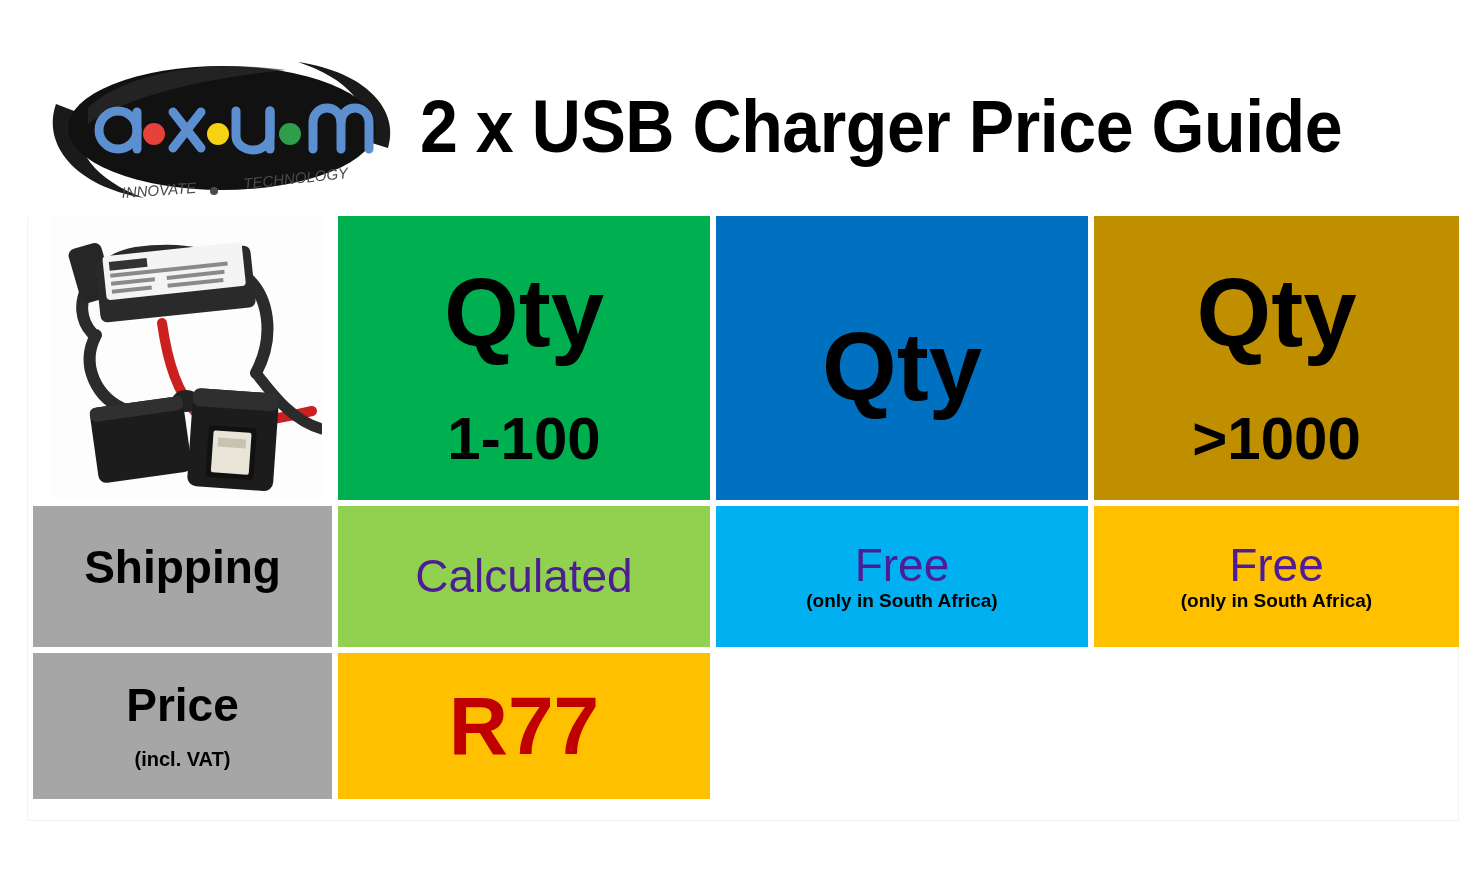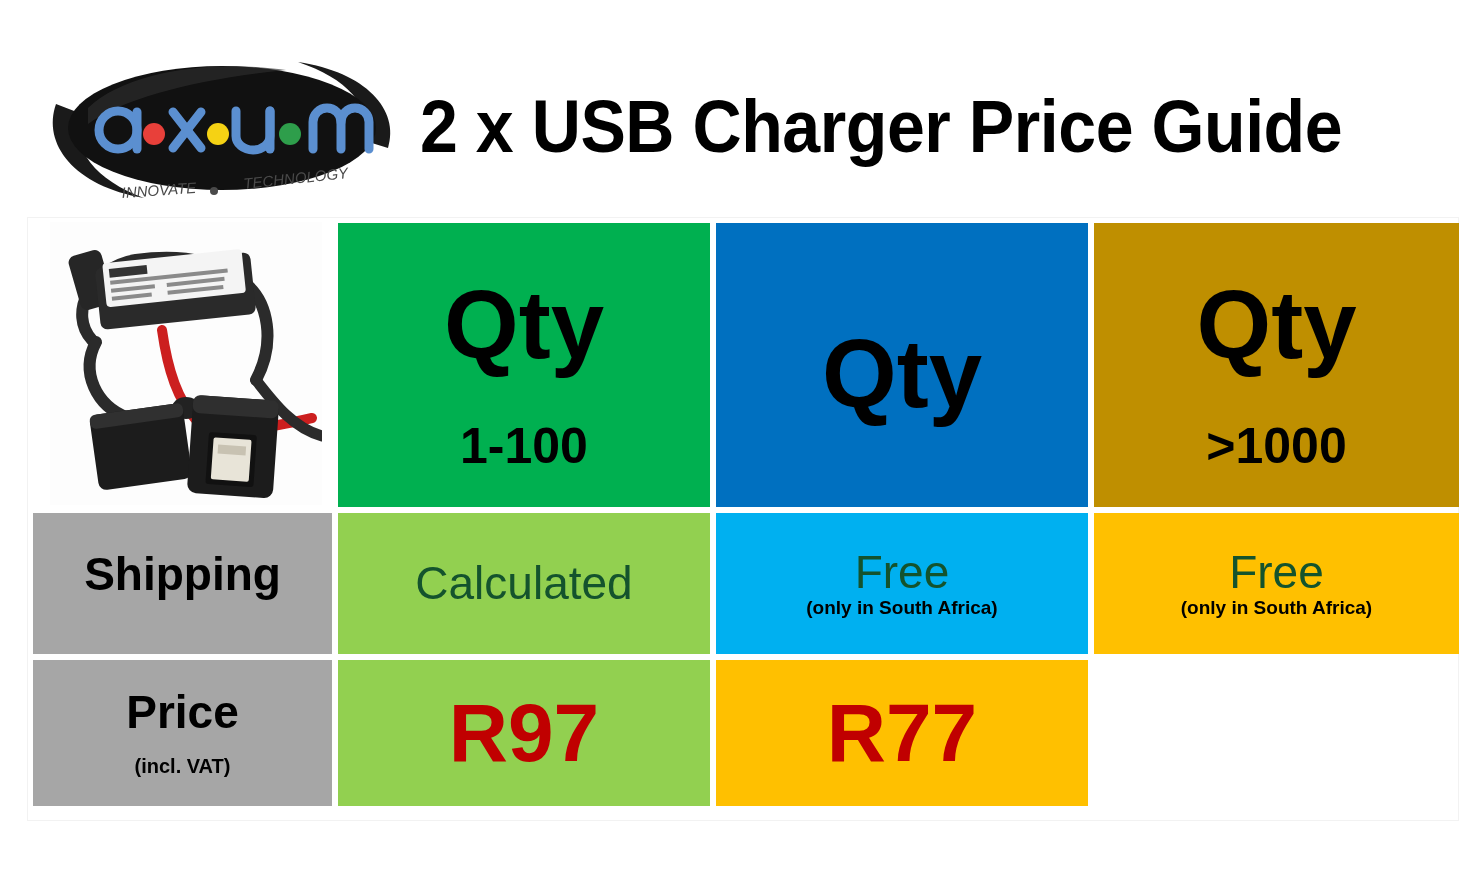--- a/index.html
+++ b/index.html
@@ -61,21 +61,21 @@
     width: 1432px;
     height: 604px;
     border: 1px solid #f2f2f2;
     box-sizing: border-box;
     background: #ffffff;
   }
 
   .grid {
     position: absolute;
     left: 27px;
-    top: 217px;
+    top: 210px;
     width: 1432px;
     height: 604px;
     display: grid;
     grid-template-columns: 305px 378px 378px 371px;
     grid-template-rows: 290px 147px 152px;
     column-gap: 0px;
     row-gap: 0px;
     box-sizing: border-box;
     padding: 3px 4px 4px 3px;
   }
@@ -131,33 +131,33 @@
   .qty-word {
     font-family: "Liberation Sans Narrow", "Liberation Sans", sans-serif;
     font-size: 96px;
     font-weight: bold;
     color: #000000;
     line-height: 1;
     margin-top: 18px;
   }
   .qty-range {
     font-family: "Liberation Sans Narrow", "Liberation Sans", sans-serif;
-    font-size: 50px;
+    font-size: 60px;
     font-weight: bold;
     color: #000000;
     line-height: 1;
     margin-top: 48px;
   }
 
   
   .ship-main {
     font-family: "Liberation Sans Narrow", "Liberation Sans", sans-serif;
     font-size: 46px;
     font-weight: normal;
-    color: #14532d;
+    color: #4c1d95;
     line-height: 1.05;
   }
   .ship-note {
     font-family: "Liberation Sans Narrow", "Liberation Sans", sans-serif;
     font-size: 19px;
     font-weight: bold;
     color: #000000;
     margin-top: 0;
   }
   .ship-note:empty { display: none; }
@@ -298,23 +298,20 @@
     <div class="cell" style="background:#ffc000">
       <div class="ship-main">Free</div>
       <div class="ship-note">(only in South Africa)</div>
     </div>
 
     <div class="cell cell-label">
       <div class="label-main">Price</div>
       <div class="label-sub">(incl. VAT)</div>
     </div>
 
-    <div class="cell" style="background:#92d050">
-      <div class="price-value">R97</div>
-    </div>
 
 
     <div class="cell" style="background:#ffc000">
       <div class="price-value">R77</div>
     </div>
 
   </div>
 </div>
 
 </body></html>

